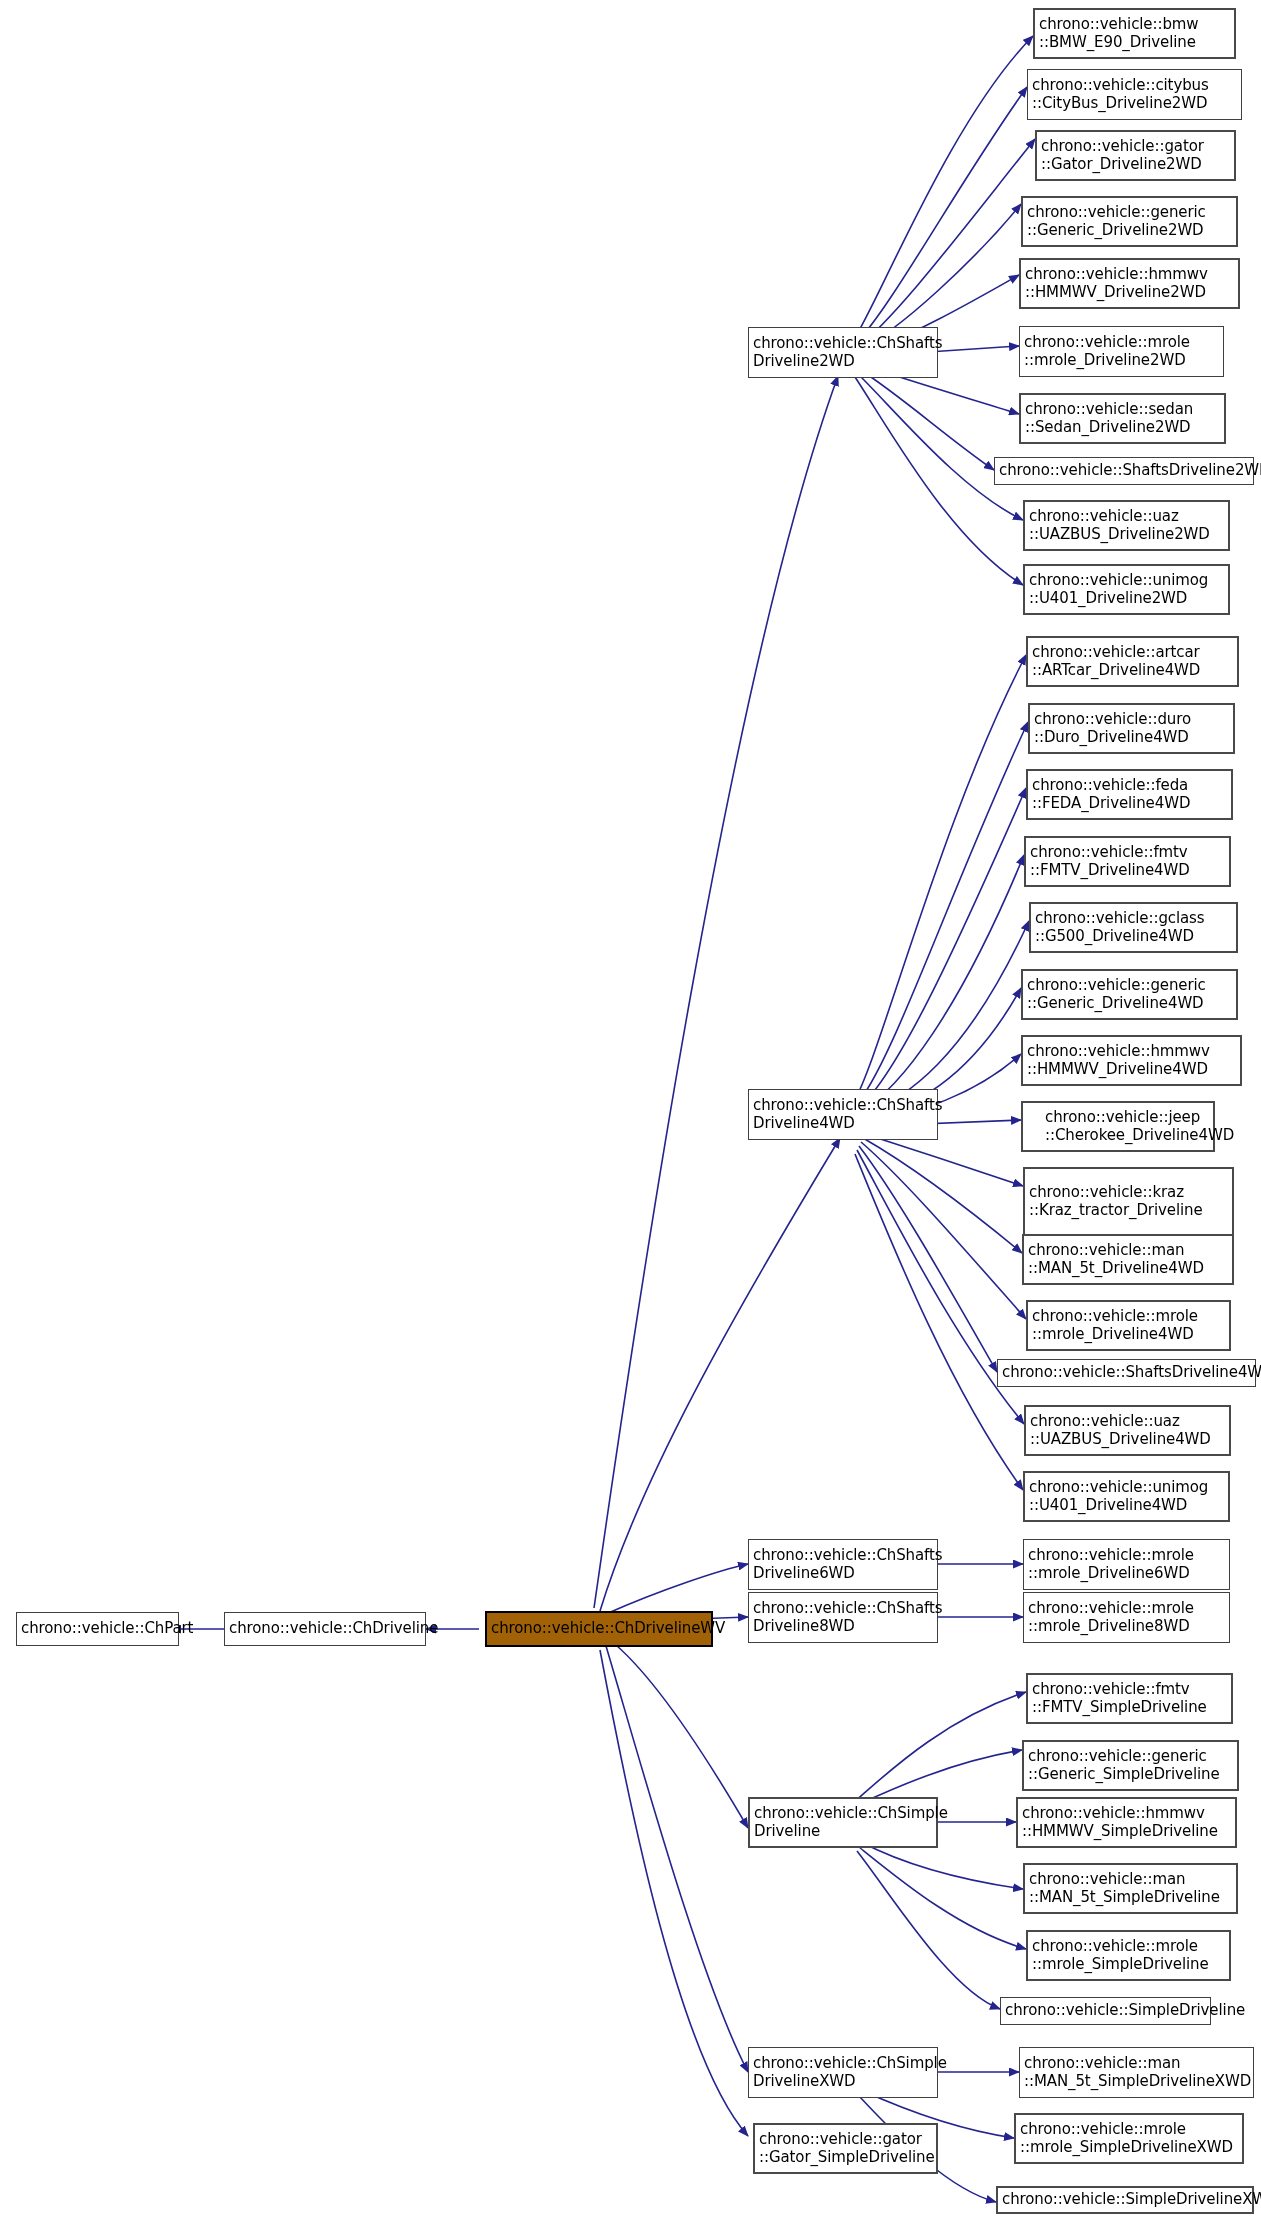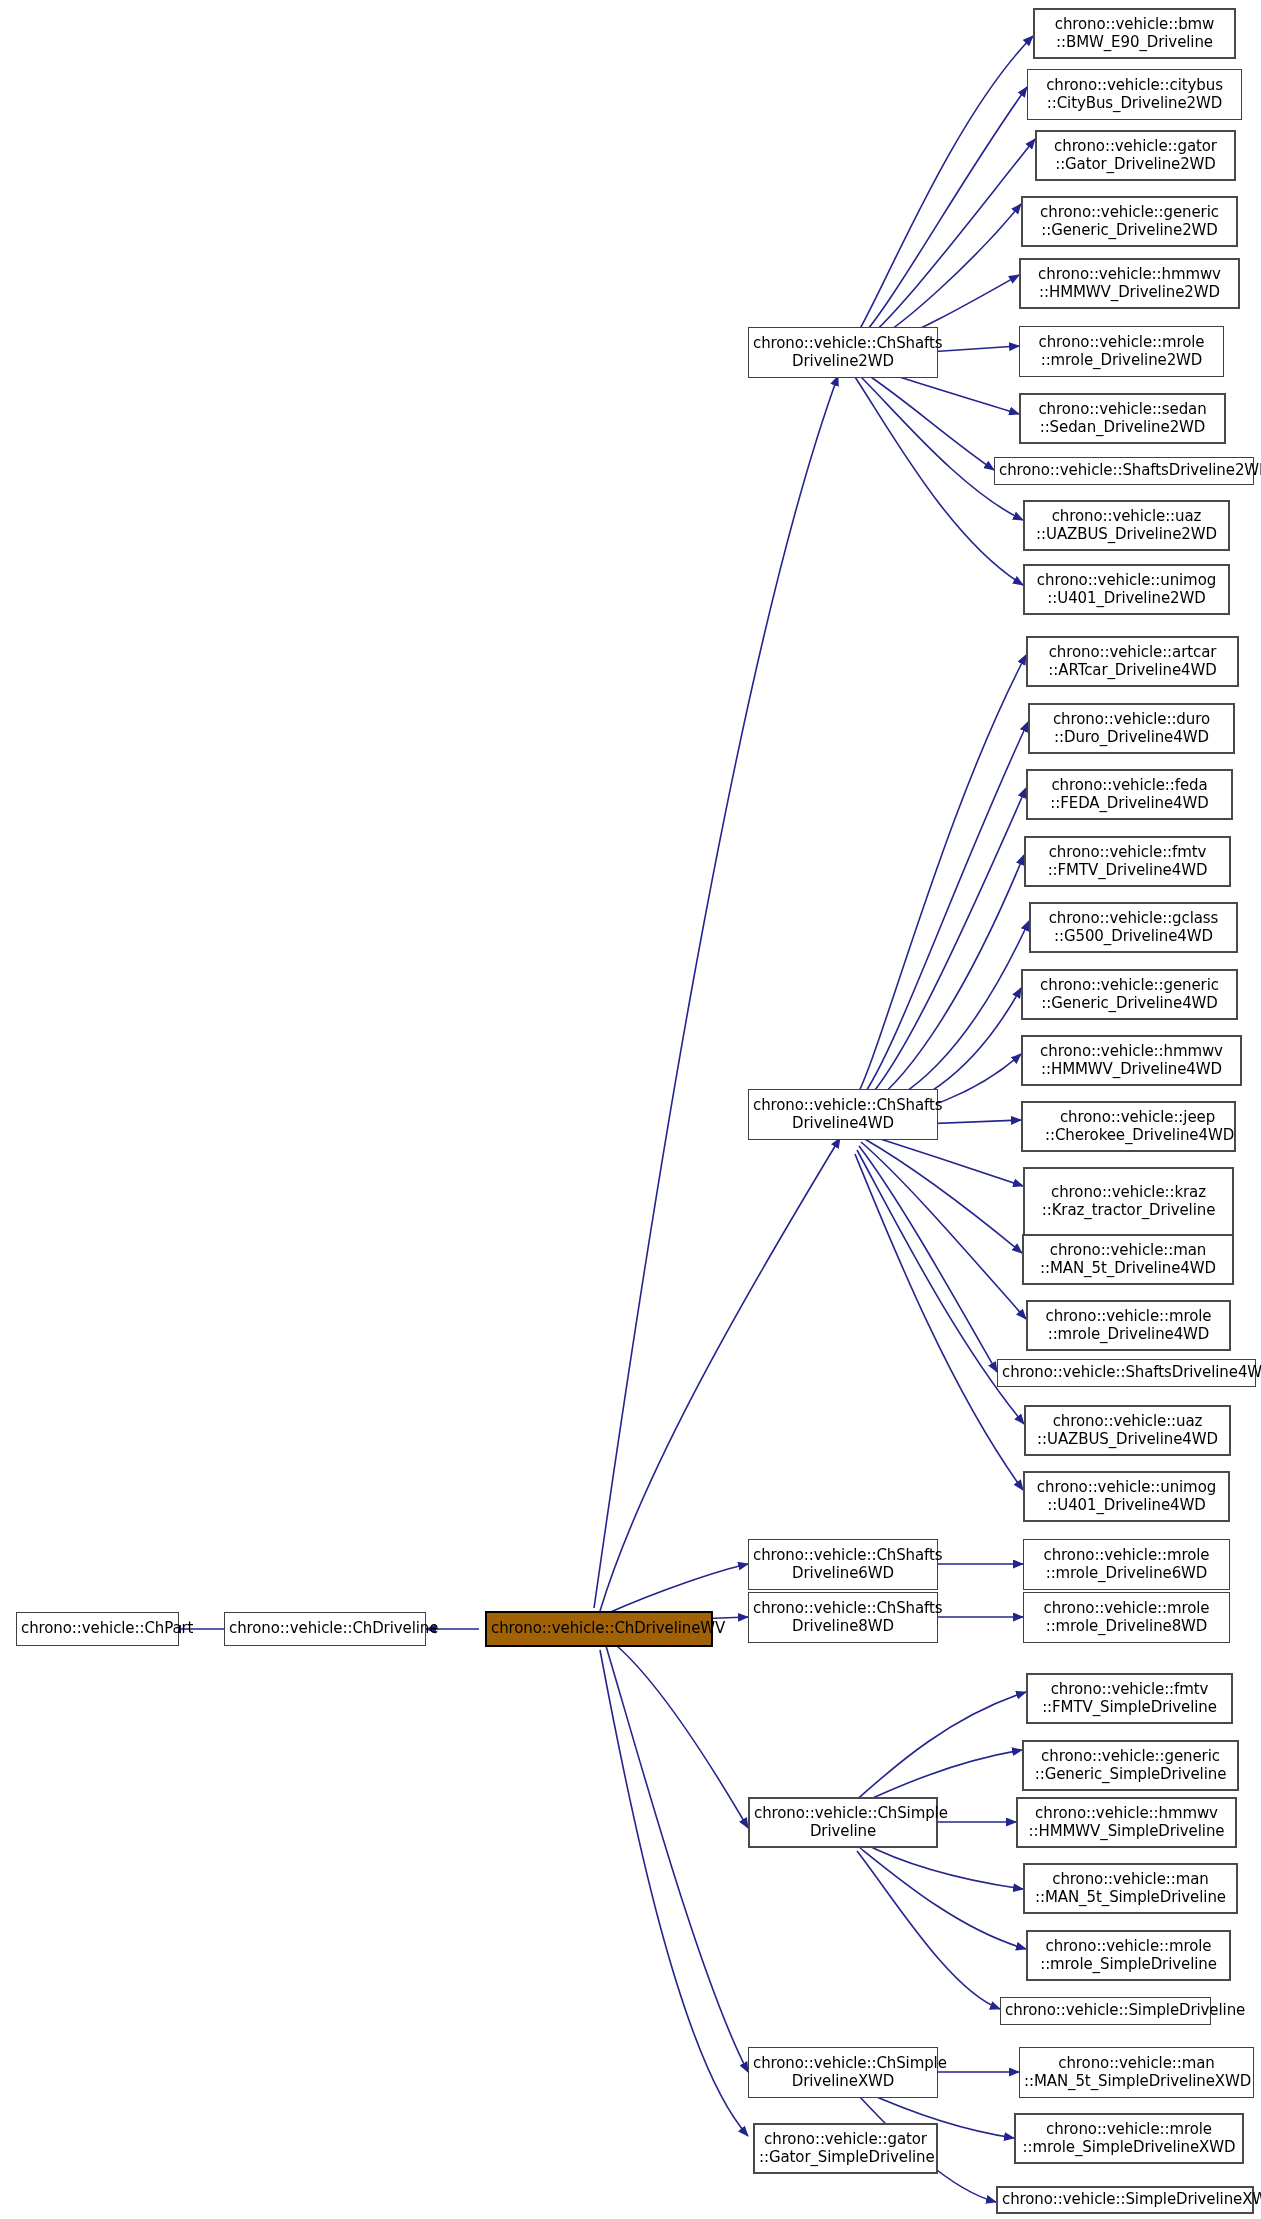--- a/index.html
+++ b/index.html
@@ -25,21 +25,21 @@
     pointer-events: none;
   }
   .node {
     position: absolute;
     box-sizing: border-box;
     background: #ffffff;
     border: 1px solid #404040;
     display: flex;
     align-items: center;
     justify-content: center;
-    text-align: center;
+    text-align: left;
     color: #000000;
     font-size: 15px;
     line-height: 1.18;
     letter-spacing: -0.1px;
     white-space: pre-line;
     padding: 1px 4px;
     z-index: 2;
   }
   .node.thick {
     border: 2px solid #494949;
@@ -244,21 +244,21 @@
   <div class="node thick" style="left:1021px; top:969px; width:217px; height:51px;">
     <span class="lbl">chrono::vehicle::generic
 ::Generic_Driveline4WD</span>
   </div>
 
   <div class="node thick" style="left:1021px; top:1035px; width:221px; height:51px;">
     <span class="lbl">chrono::vehicle::hmmwv
 ::HMMWV_Driveline4WD</span>
   </div>
 
-  <div class="node thick" style="left:1021px; top:1101px; width:215px; height:51px;padding-left:22px;">
+  <div class="node thick" style="left:1021px; top:1101px; width:194px; height:51px;padding-left:22px;">
     <span class="lbl">chrono::vehicle::jeep
 ::Cherokee_Driveline4WD</span>
   </div>
 
   <div class="node thick" style="left:1023px; top:1167px; width:211px; height:69px;">
     <span class="lbl">chrono::vehicle::kraz
 ::Kraz_tractor_Driveline</span>
   </div>
 
   <div class="node thick" style="left:1022px; top:1234px; width:212px; height:51px;">

